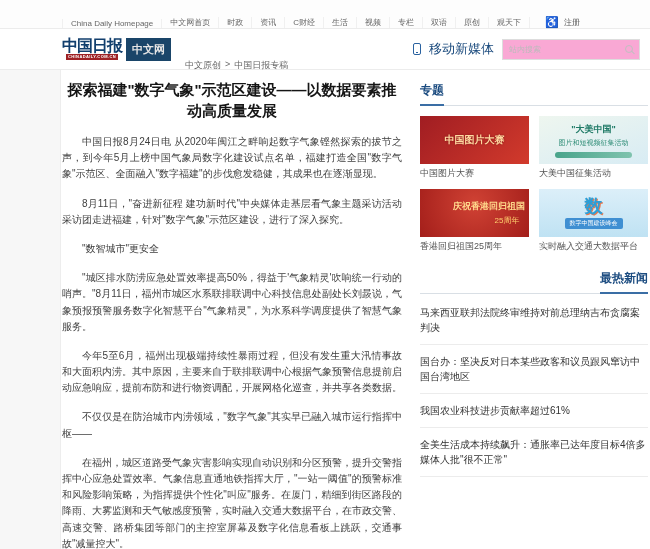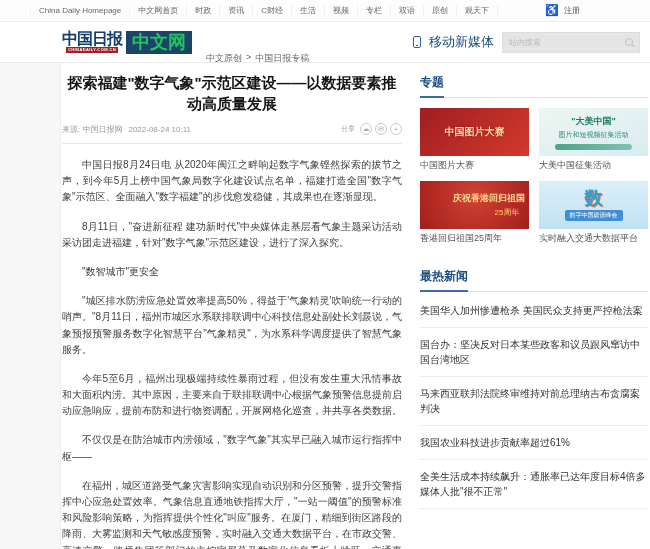--- a/index.html
+++ b/index.html
@@ -2,53 +2,53 @@
 <html><head>
 <meta charset="utf-8">
 <style>
   * { margin:0; padding:0; box-sizing:border-box; }
   html,body { width:650px; height:549px; overflow:hidden; background:#ffffff;
     font-family:"Liberation Sans", sans-serif; }
   .left-gutter { position:absolute; left:0; top:18px; width:61px; height:531px;
     background:#f7f7f7; border-right:1px solid #ededed; }
 
   
-  .topnav { position:relative; z-index:2; height:22px; background:#fdfdfd;
-    border-bottom:1px solid #ececec; display:flex; align-items:center;
-    padding-left:30px; font-size:8px; color:#666; }
+  .topnav { position:relative; z-index:2; height:29px; background:#fdfdfd;
+    border-bottom:1px solid #ececec; display:flex; align-items:flex-end;
+    padding-left:62px; font-size:8px; color:#666; }
   .topnav .cell { display:flex; align-items:center; padding:0 8px;
     border-right:1px solid #f0f0f0; white-space:nowrap; cursor:pointer; }
   .topnav .cell:first-child { border-left:1px solid #f0f0f0; }
   .topnav .right { margin-left:auto; display:flex; align-items:center; gap:5px;
     padding-right:70px; }
   .a11y { color:#1a4a7d; font-size:11px; line-height:1; }
   .reg { color:#555; }
 
   
   .header { position:relative; z-index:2; height:41px; background:#fff;
     border-bottom:1px solid #ececec; display:flex; align-items:center;
     padding:0 10px 0 62px; }
   .logo { display:flex; align-items:center; cursor:pointer;text-align:center; }
   .logo-txt { display:flex; flex-direction:column; align-items:center; margin-right:4px; }
   .logo-cn { font-family:"Liberation Serif", serif; font-weight:bold; color:#123f6d;
     font-size:16px; line-height:16px; letter-spacing:-1px; }
   .logo-sub { font-size:4px; font-weight:bold; color:#fff; background:#9e2125;
     padding:1px 2px; letter-spacing:.4px; line-height:4px; }
-  .logo-box { background:#1a4569; color:#22c55e; font-weight:bold; font-size:18px;
+  .logo-box { background:#1a4569; color:#e5e5e5; font-weight:bold; font-size:11px;
     padding:4px 6px; line-height:15px; }
   .crumbs { margin-left:14px; font-size:9px; color:#666; display:flex; gap:4px; }
   .crumbs span { cursor:pointer;margin-top:32px; }
   .hdr-right { margin-left:auto; display:flex; align-items:center; gap:8px; }
   .phone { width:8px; height:12px; border:1px solid #2a62a0; border-radius:2px;
     position:relative; }
   .phone::after { content:""; position:absolute; left:2px; bottom:1px; width:2px;
     height:1px; background:#2a62a0; }
   .mobile-label { color:#1a4a7d; font-size:13px; cursor:pointer; }
   .searchbox { width:138px; height:21px; border:1px solid #ddd; display:flex;
-    align-items:center; padding:0 6px; background:#e5e5e5; }
+    align-items:center; padding:0 6px; background:#f9a8d4; }
   .searchbox input { border:none; outline:none; flex:1; font-size:8px; color:#333;
     font-family:"Liberation Sans", sans-serif; background:transparent; }
   .searchbox input::placeholder { color:#bbb; }
   .mag { width:8px; height:8px; border:1px solid #c0c0c0; border-radius:50%;
     position:relative; cursor:pointer; flex:none; }
   .mag::after { content:""; position:absolute; width:4px; height:1px; background:#c0c0c0;
     transform:rotate(45deg); right:-3px; bottom:-1px; }
 
   
   .main { position:relative; z-index:1; display:flex; padding-left:62px; }
@@ -63,21 +63,21 @@
   .meta-row .src { margin-right:6px; }
   .share { margin-left:auto; display:flex; align-items:center; gap:3px; }
   .share-label { font-size:7px; color:#aaa; margin-right:2px; }
   .share .circ { width:12px; height:12px; border-radius:50%; border:1px solid #c9c9c9;
     color:#aaa; font-size:7px; display:flex; align-items:center; justify-content:center;
     cursor:pointer; background:#fff; }
   .article p { font-size:10px; color:#3e3e3e; line-height:1.62; text-indent:2em;
     text-align:justify; margin-top:13px; }
 
   
-  .sec-head { border-bottom:1px solid #d9dfe5; margin-top:10px;font-family:Liberation Mono, monospace; }
+  .sec-head { border-bottom:1px solid #d9dfe5; margin-top:10px; }
   .sec-head span { display:inline-block; color:#1c4c80; font-size:12px; font-weight:bold;
     padding-bottom:5px; border-bottom:2px solid #3a6ea5; margin-bottom:-1px; }
   .topics { display:grid; grid-template-columns:1fr 1fr; gap:9px 10px; margin-top:10px; }
   .topic { cursor:pointer; }
   .thumb { height:48px; display:flex; flex-direction:column; align-items:center;
     justify-content:center; overflow:hidden; text-align:center; }
   .caption { font-size:9px; color:#555; margin-top:4px; line-height:1.3; }
   .t1 { background:linear-gradient(135deg,#a01d22,#d23a2c); }
   .t1 .l1 { color:#ffd9a0; font-weight:bold; font-size:10px; text-shadow:0 0 2px #7c1014; }
   .t2 { background:linear-gradient(160deg,#eef6ef,#d8ecf4); }
@@ -141,30 +141,20 @@
       <input type="text" placeholder="站内搜索" style="">
       <span class="mag"></span>
     </div>
   </div>
 </div>
 
 <div class="main">
 
   <div class="article">
     <div class="title">探索福建"数字气象"示范区建设——以数据要素推动高质量发展</div>
-    <div class="meta-row">
-      <span class="src">来源: 中国日报网</span>
-      <span>2022-08-24 10:11</span>
-      <div class="share">
-        <span class="share-label">分享</span>
-        <span class="circ">☁</span>
-        <span class="circ">✉</span>
-        <span class="circ">+</span>
-      </div>
-    </div>
     <p>中国日报8月24日电 从2020年闽江之畔响起数字气象铿然探索的拔节之声，到今年5月上榜中国气象局数字化建设试点名单，福建打造全国"数字气象"示范区、全面融入"数字福建"的步伐愈发稳健，其成果也在逐渐显现。</p>
     <p>8月11日，"奋进新征程 建功新时代"中央媒体走基层看气象主题采访活动采访团走进福建，针对"数字气象"示范区建设，进行了深入探究。</p>
     <p>"数智城市"更安全</p>
     <p>"城区排水防涝应急处置效率提高50%，得益于'气象精灵'吹响统一行动的哨声。"8月11日，福州市城区水系联排联调中心科技信息处副处长刘晸说，气象预报预警服务数字化智慧平台"气象精灵"，为水系科学调度提供了智慧气象服务。</p>
     <p>今年5至6月，福州出现极端持续性暴雨过程，但没有发生重大汛情事故和大面积内涝。其中原因，主要来自于联排联调中心根据气象预警信息提前启动应急响应，提前布防和进行物资调配，开展网格化巡查，并共享各类数据。</p>
     <p>不仅仅是在防治城市内涝领域，"数字气象"其实早已融入城市运行指挥中枢——</p>
     <p>在福州，城区道路受气象灾害影响实现自动识别和分区预警，提升交警指挥中心应急处置效率。气象信息直通地铁指挥大厅，"一站一阈值"的预警标准和风险影响策略，为指挥提供个性化"叫应"服务。在厦门，精细到街区路段的降雨、大雾监测和天气敏感度预警，实时融入交通大数据平台，在市政交警、高速交警、路桥集团等部门的主控室屏幕及数字化信息看板上跳跃，交通事故"减量控大"。</p>
 
   </div>
 
@@ -197,26 +187,25 @@
       </div>
       <div class="topic">
         <div class="thumb t4">
           <span class="l1">数</span>
           <span class="l2">数字中国建设峰会</span>
         </div>
         <div class="caption">实时融入交通大数据平台</div>
       </div>
     </div>
 
-    <div class="sec-head" style="margin-top:23px;">
+    <div class="sec-head" style="margin-top:16px;text-align:right;">
       <span>最热新闻</span>
     </div>
     <ul class="hotlist">
-      <li>美国华人加州惨遭枪杀 美国民众支持更严控枪法案</li>
+      <li>马来西亚联邦法院终审维持对前总理纳吉布贪腐案判决</li>
       <li>国台办：坚决反对日本某些政客和议员跟风窜访中国台湾地区</li>
-      <li>马来西亚联邦法院终审维持对前总理纳吉布贪腐案判决</li>
       <li>我国农业科技进步贡献率超过61%</li>
       <li>全美生活成本持续飙升：通胀率已达年度目标4倍多 媒体人批"很不正常"</li>
 
     </ul>
 
   </div>
 </div>
 
 </body></html>

